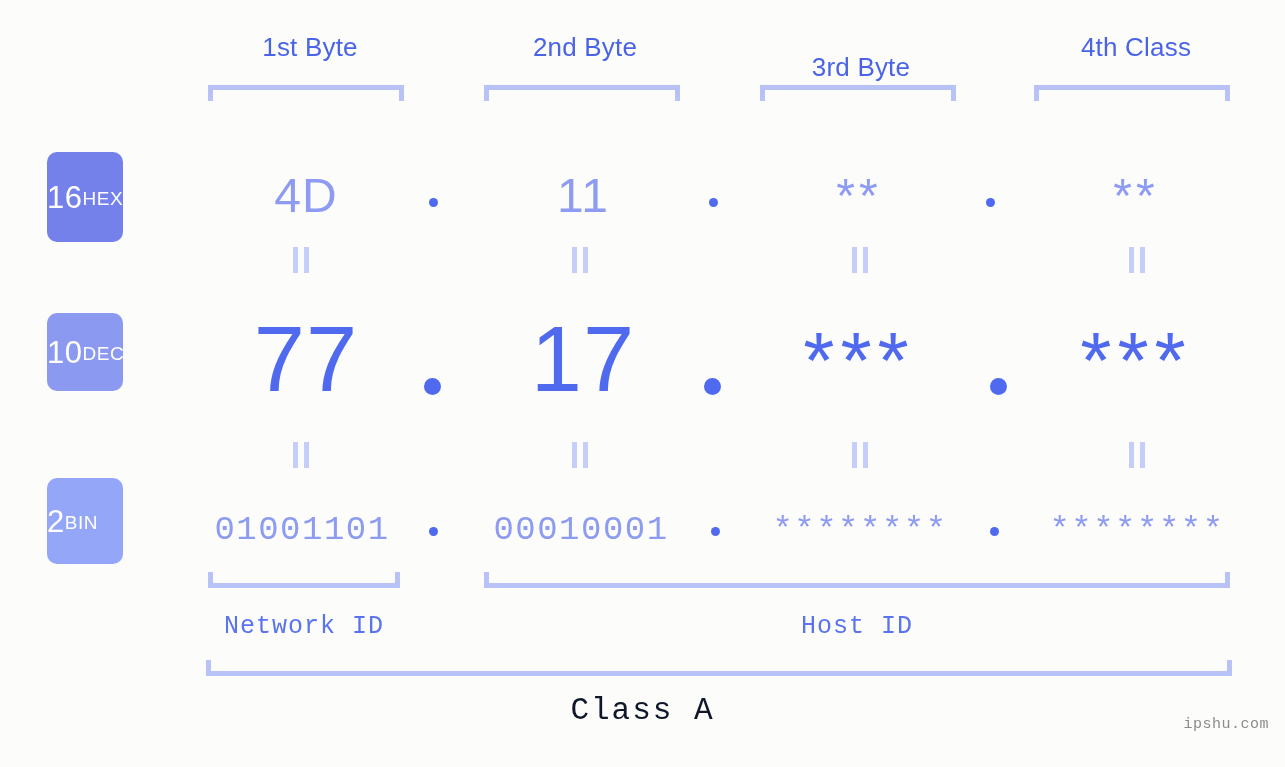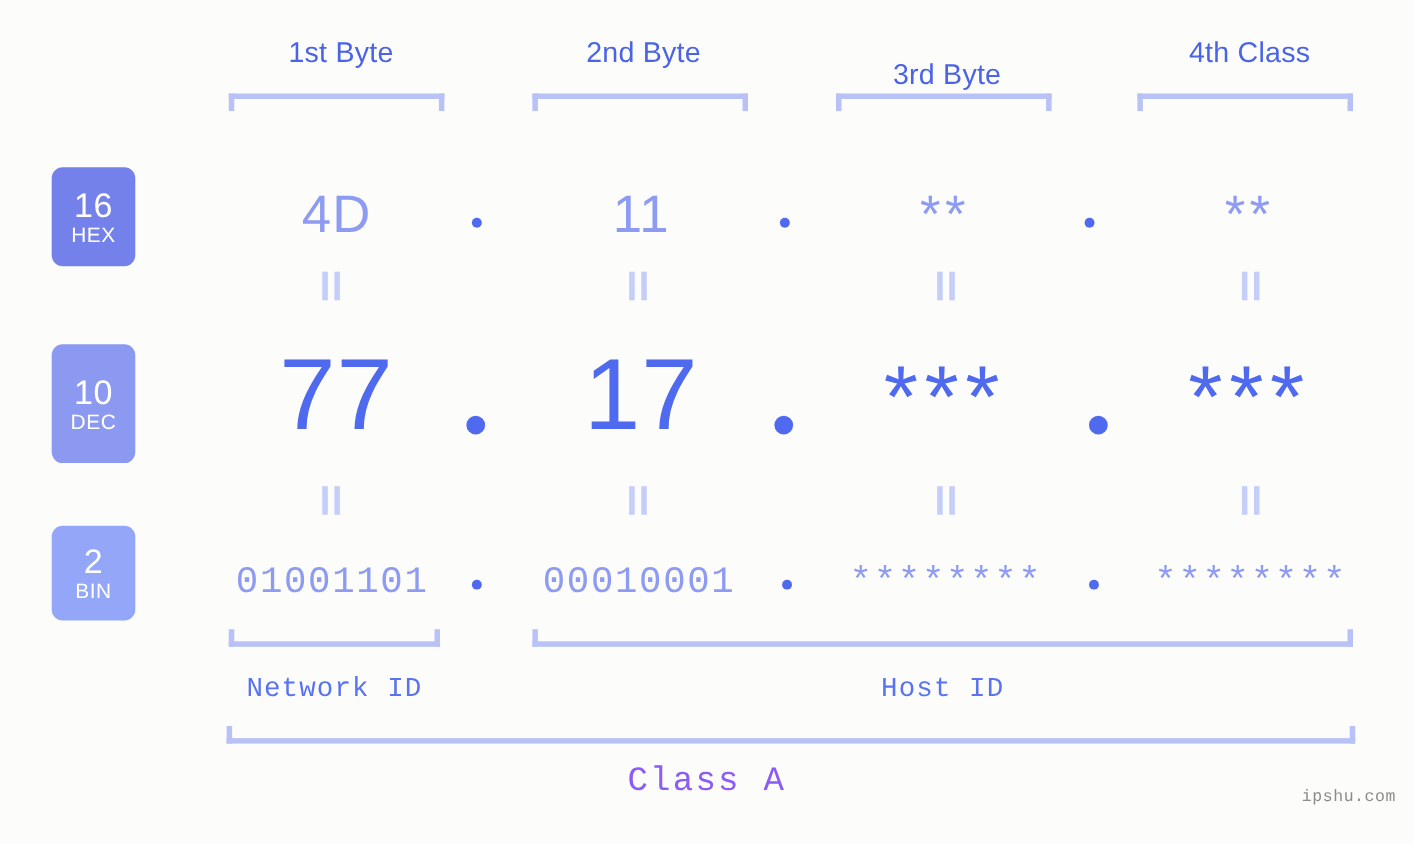--- a/index.html
+++ b/index.html
@@ -54,38 +54,38 @@
 
   
   .badge {
     position: absolute;
     left: 47px;
     width: 76px;
     border-radius: 10px;
     color: #ffffff;
     text-align: center;
     display: flex;
-    flex-direction: column;
+    flex-direction: row;
     align-items: center;
-    justify-content: center;
+    justify-content: flex-start;
     line-height: 1;
   }
   .badge .num {
     font-size: 31px;
     font-weight: 400;
     letter-spacing: 0.5px;
   }
   .badge .nm {
     font-size: 19px;
     font-weight: 400;
     margin-top: 3px;
     letter-spacing: 0.5px;
   }
   #badge-hex { top: 152px; height: 90px; background: #7481ea; }
-  #badge-dec { top: 313px; height: 108px; background: #8c99f0; }
+  #badge-dec { top: 313px; height: 78px; background: #8c99f0; }
   #badge-bin { top: 478px; height: 86px; background: #93a6f7; }
 
   
   .cell {
     position: absolute;
     width: 240px;
     text-align: center;
     white-space: nowrap;
     margin-top: 16px;
   }
@@ -163,21 +163,21 @@
 
   
   #class-label {
     position: absolute;
     left: 0;
     top: 693px;
     width: 1285px;
     text-align: center;
     font-family: "Liberation Mono", monospace;
     font-size: 31px;
-    color: #8b5cf6;
+    color: #0f172a;
     letter-spacing: 2px;
   }
 
   
   #watermark {
     position: absolute;
     right: 16px;
     bottom: 34px;
     font-family: "Liberation Mono", monospace;
     font-size: 15px;

